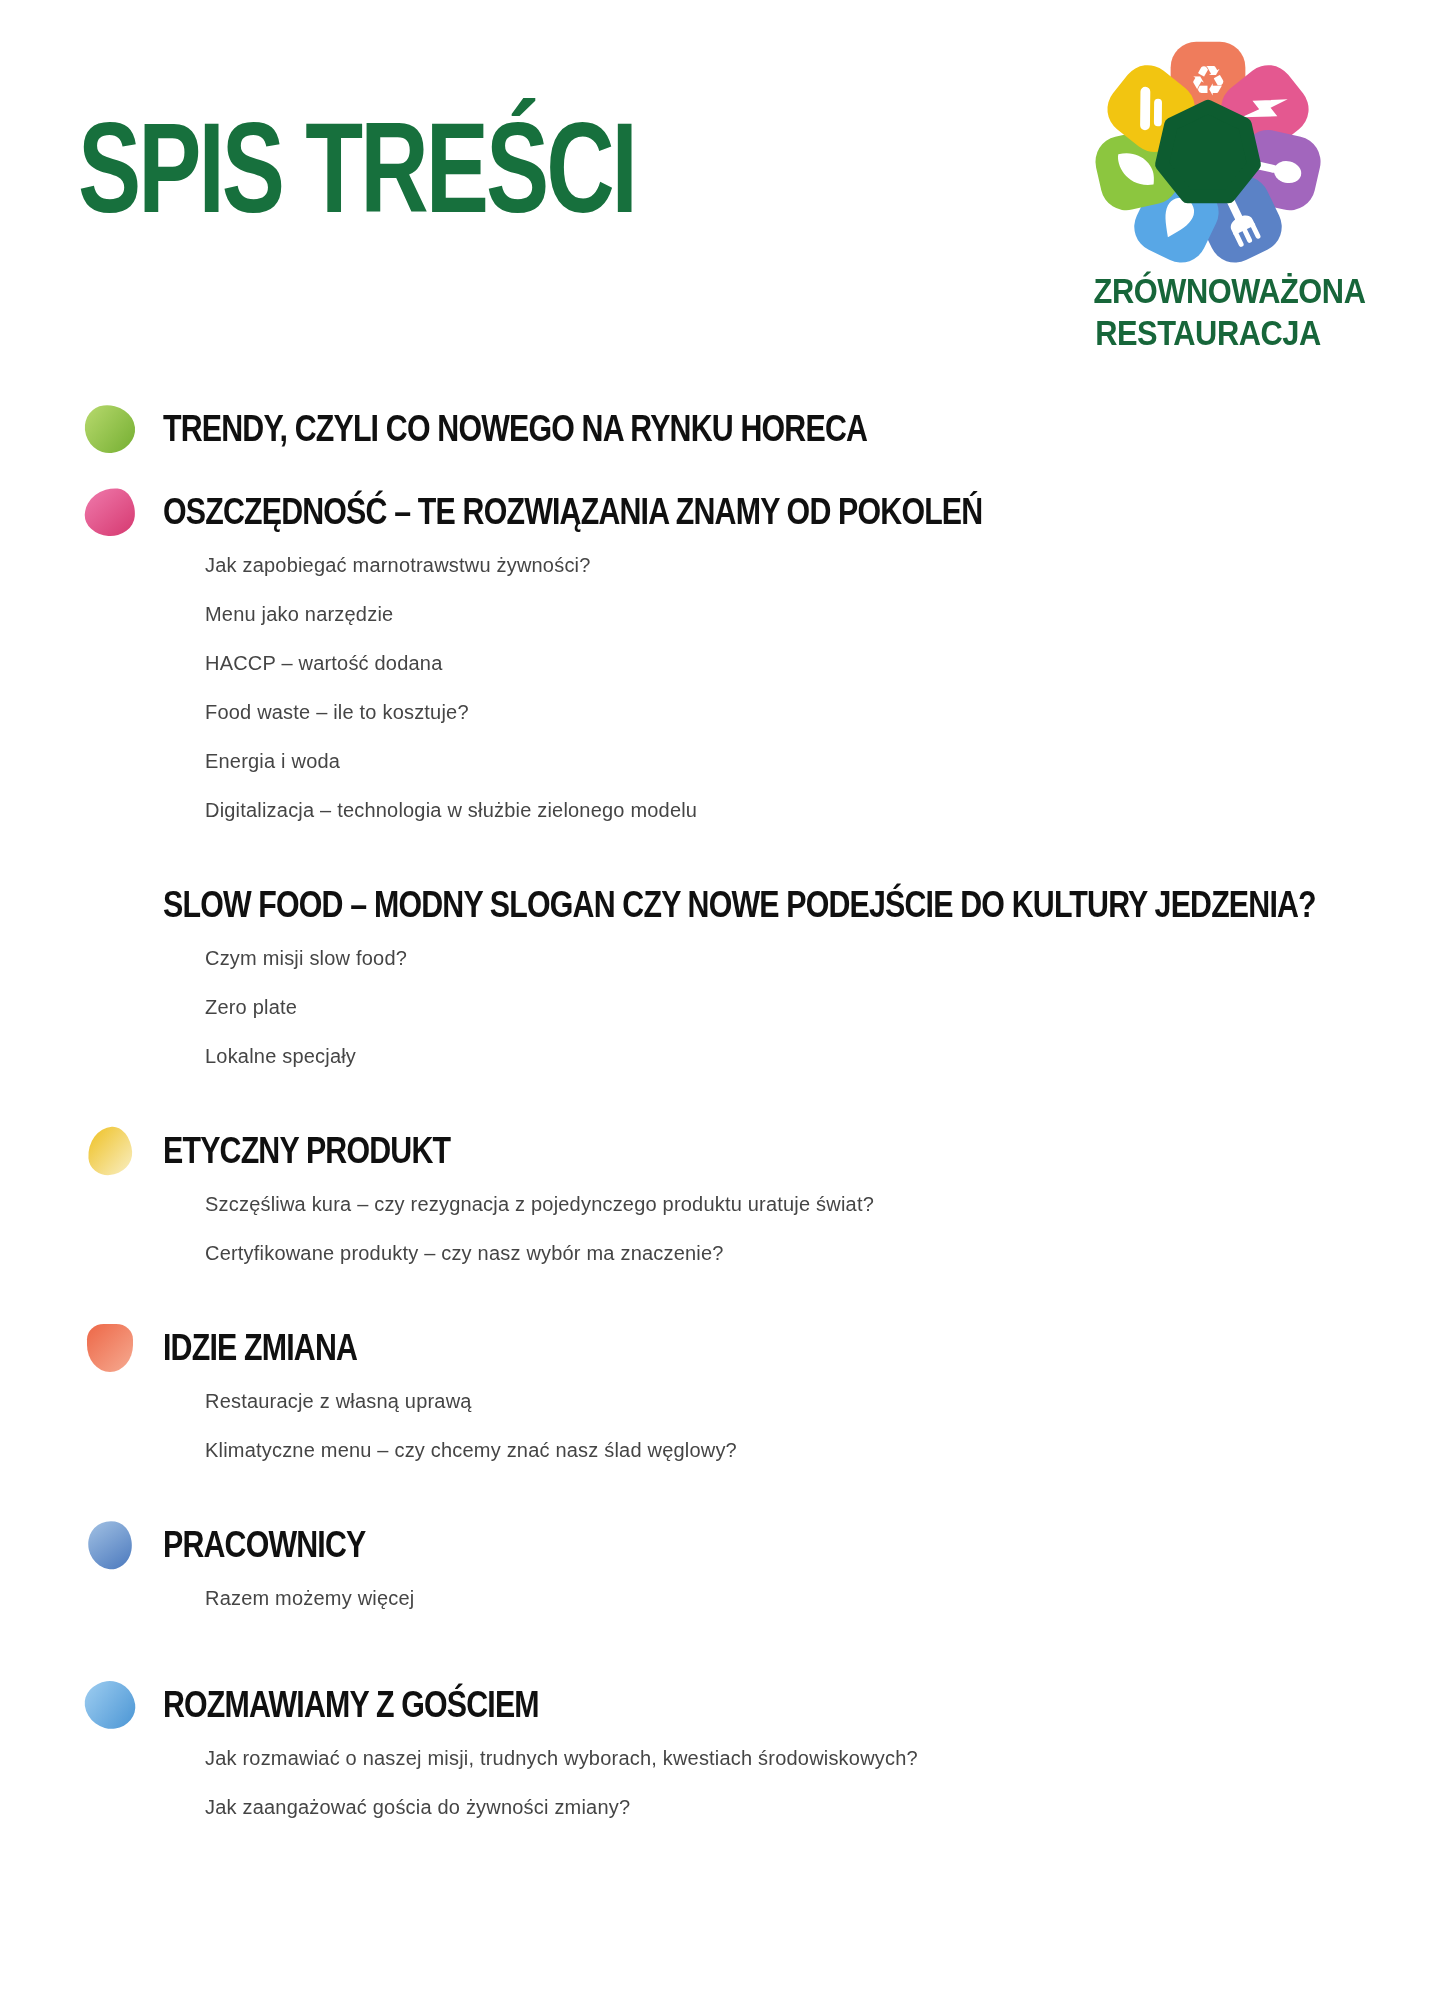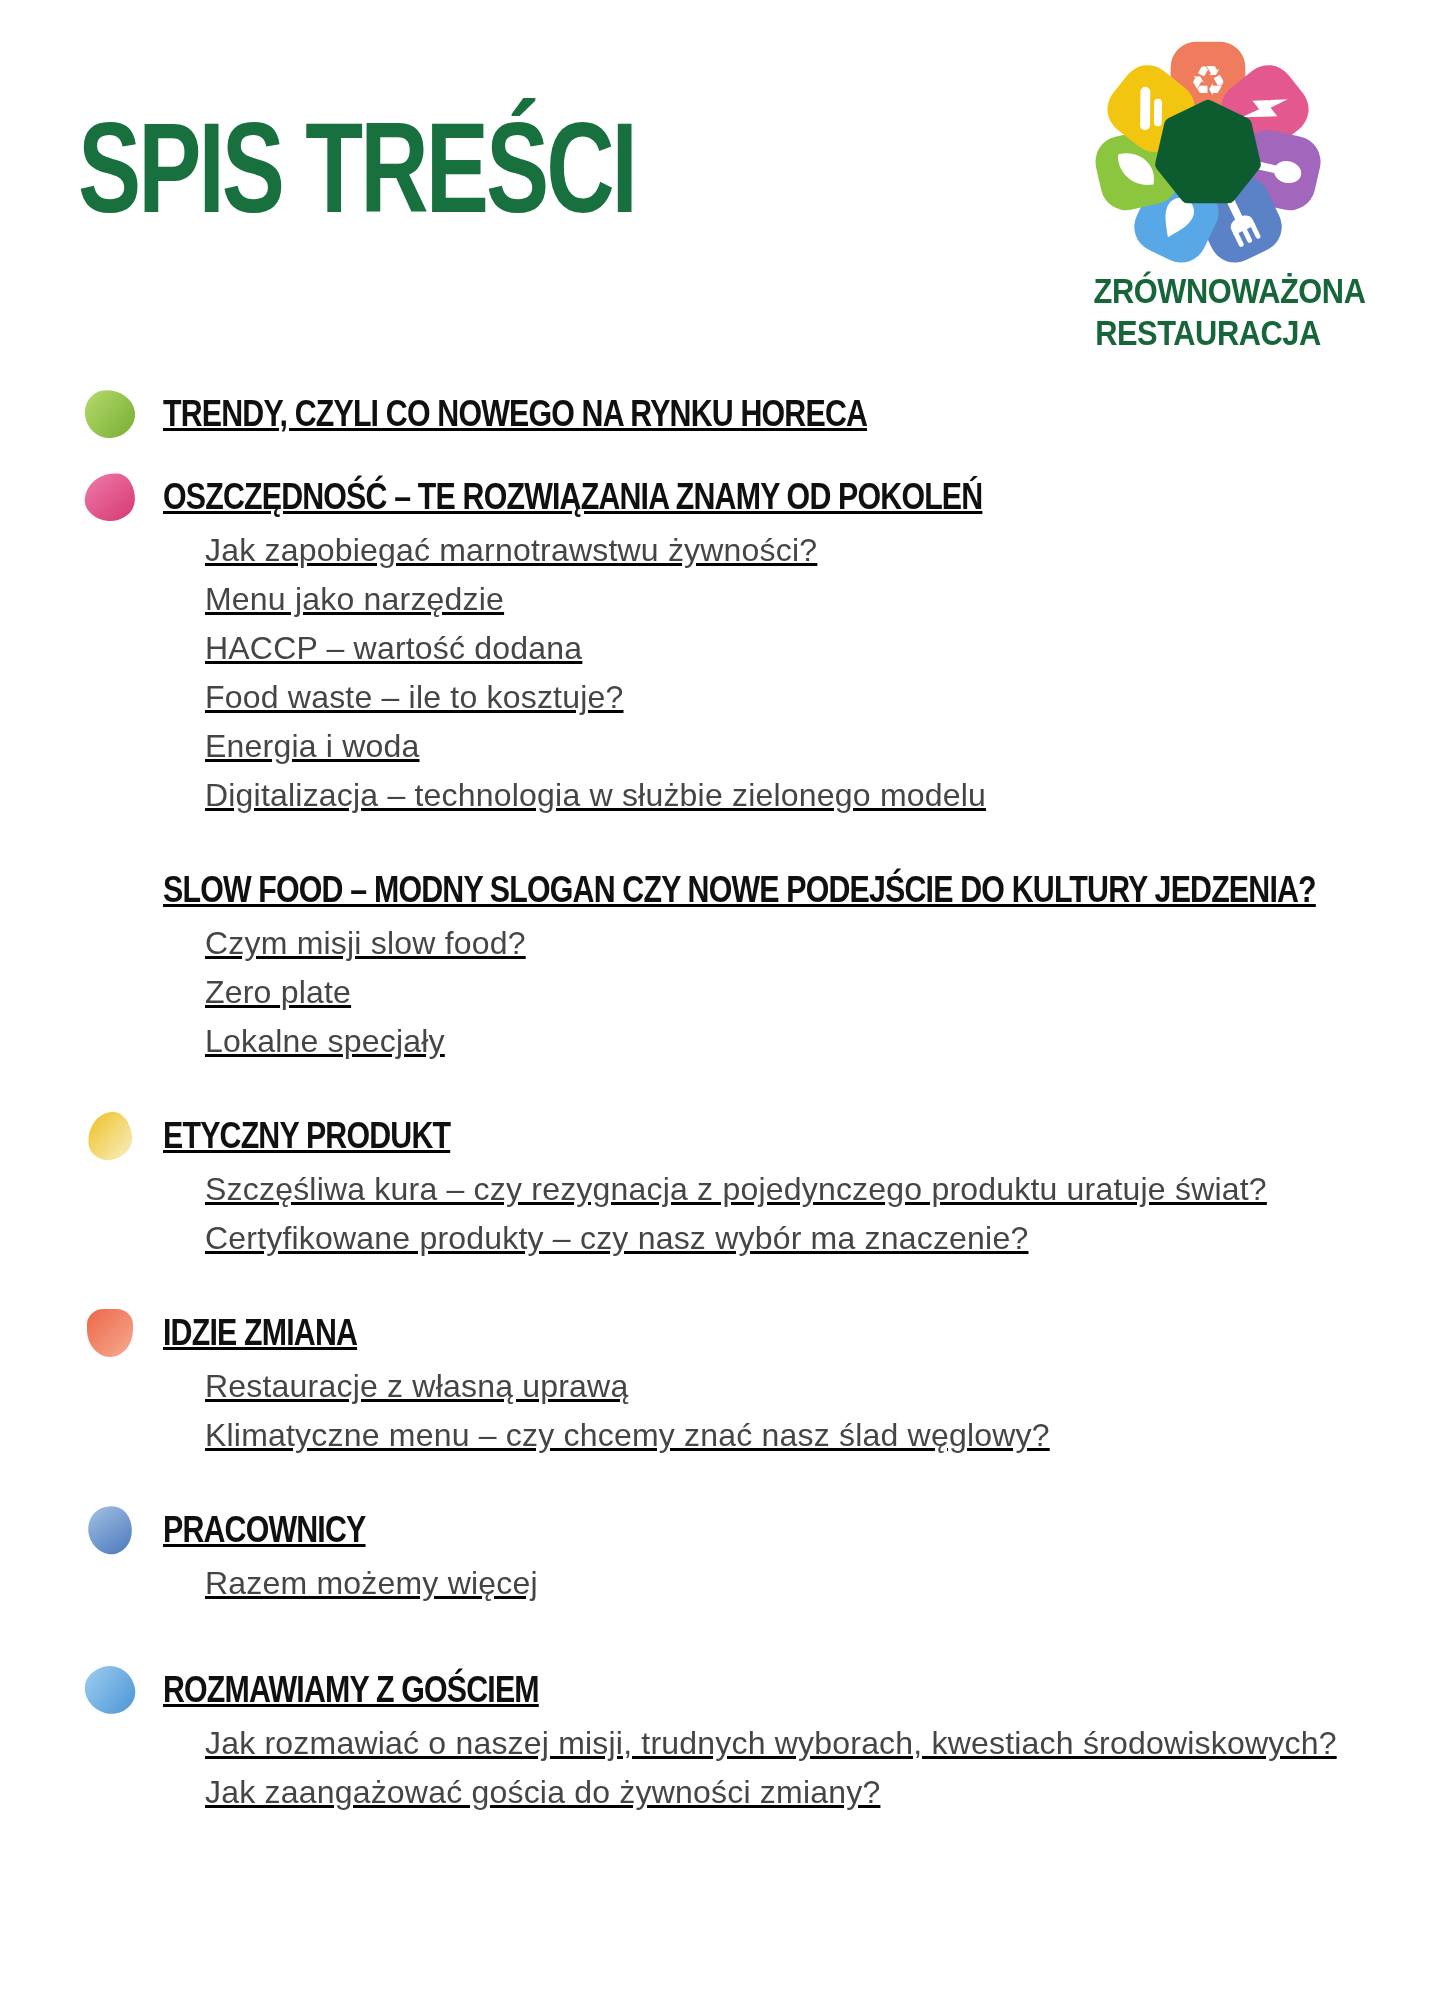--- a/index.html
+++ b/index.html
@@ -17,21 +17,21 @@
   }
   
   .logo{position:absolute;top:30px;left:1078px;width:260px;text-align:center;}
   .logo svg{display:block;margin:0 auto;}
   .brand{
     color:#17663a;font-weight:700;font-size:35px;line-height:42px;
     letter-spacing:-0.5px;transform:scaleX(0.88);transform-origin:center top;
     white-space:nowrap;
   }
   
-  .toc{position:absolute;top:389px;left:85px;right:40px;text-decoration:underline;}
+  .toc{position:absolute;top:404px;left:85px;right:40px;}
   .sec{margin-bottom:45px;}
   .sec:nth-child(1){margin-bottom:33px;}
   .sec:nth-child(6){margin-bottom:57px;}
   .sec-header{display:flex;align-items:center;height:50px;}
   .bullet{
     width:50px;height:48px;flex:0 0 50px;margin-right:28px;
   }
   .sec:nth-child(1) .bullet{border-radius:42% 58% 52% 48% / 46% 52% 48% 54%;transform:rotate(-6deg);}
   .sec:nth-child(2) .bullet{border-radius:62% 38% 50% 50% / 58% 55% 45% 42%;transform:rotate(4deg);}
   .sec:nth-child(3) .bullet{border-radius:55% 45% 48% 52% / 50% 58% 42% 50%;width:42px;flex-basis:42px;margin-left:4px;margin-right:32px;transform:rotate(8deg);}
@@ -39,21 +39,21 @@
   .sec:nth-child(5) .bullet{border-radius:40% 40% 55% 55% / 35% 35% 62% 62%;width:46px;flex-basis:46px;margin-left:2px;margin-right:30px;}
   .sec:nth-child(6) .bullet{border-radius:52% 48% 44% 56% / 46% 54% 46% 54%;width:44px;flex-basis:44px;margin-left:3px;margin-right:31px;transform:rotate(10deg);}
   .sec:nth-child(7) .bullet{border-radius:50% 50% 46% 54% / 44% 56% 44% 56%;transform:rotate(-8deg);}
   .sec-title{
     font-size:37px;font-weight:700;letter-spacing:-1px;color:#101010;
     white-space:nowrap;display:inline-block;
     transform:scaleX(0.82);transform-origin:left center;
   }
   .items{margin-top:4px;margin-left:120px;}
   .item{
-    font-size:32px;line-height:49px;height:49px;color:#454545;
+    font-size:20px;line-height:49px;height:49px;color:#454545;
     letter-spacing:0.2px;white-space:nowrap;
   }
 </style>
 </head>
 <body>
 
 <div class="page-title">SPIS TREŚCI</div>
 
 <div class="logo">
   <svg width="236" height="240" viewBox="0 0 240 244">

